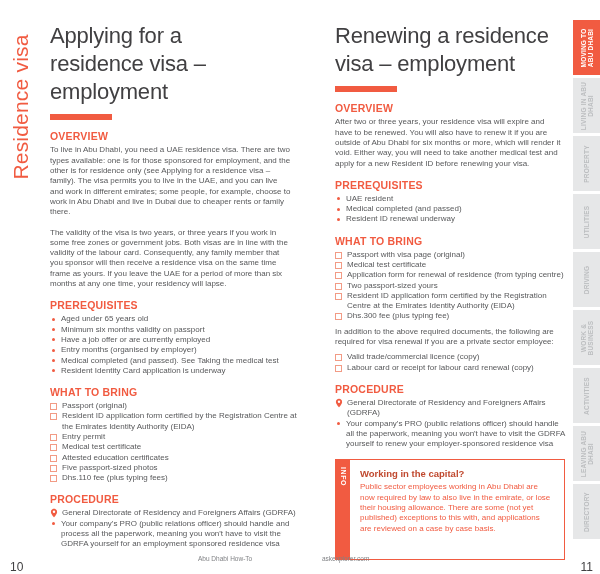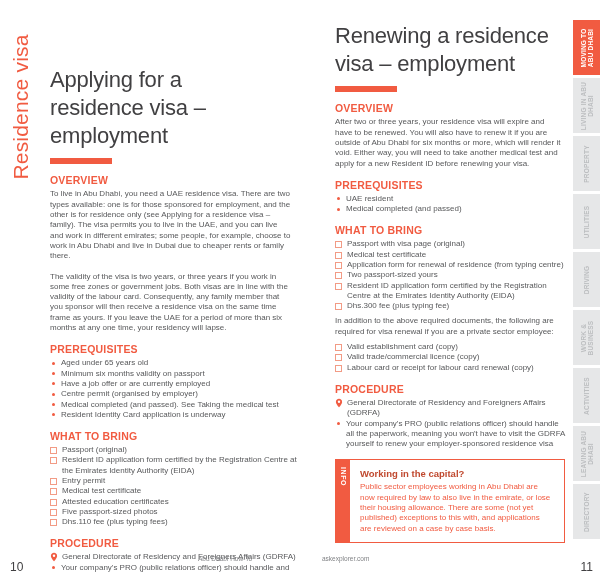--- a/index.html
+++ b/index.html
@@ -14,41 +14,41 @@
     position:absolute;top:50%;left:50%;transform:translate(-50%,-50%) rotate(-90deg);
     white-space:nowrap;font-size:21px;color:#F15B41;font-weight:400;letter-spacing:0.2px;
   }
   
   .page{position:absolute;top:22px;}
   .page-left{left:50px;width:247px;}
   .page-right{left:335px;width:230px;}
   .page-title{
     font-size:22px;line-height:1.28;font-weight:300;color:#414042;letter-spacing:-0.2px;
   }
-  .page-left .page-title{max-width:182px;margin-top:44px;}
+  .page-left .page-title{max-width:182px;}
   .title-bar{width:62px;height:6px;background:#F15B41;margin-top:8px;}
   .section-heading{
     font-size:10.5px;font-weight:700;color:#F15B41;letter-spacing:0.2px;
     margin:10px 0 3px 0;
   }
   .body-text{font-size:8px;line-height:10.3px;color:#58595B;}
   .para{margin:0 4px 10px 0;}
   .para:last-child{margin-bottom:0;}
   ul{list-style:none;margin:0;padding:0;}
   li{display:flex;font-size:8px;line-height:10.3px;color:#58595B;}
   .bullet{flex:none;width:3px;height:3px;border-radius:50%;background:#F15B41;margin:3.5px 6px 0 2px;}
   .checkbox{flex:none;width:5px;height:5px;border:1px solid #F29B85;margin:2px 5px 0 0;background:#fff;}
   .li-text{flex:1;}
   .note-para{margin:5px 0;}
   .proc-row{display:flex;font-size:8px;line-height:10.3px;}
   .pin-icon{flex:none;margin:0 4px 0 0;}
   
   .info-box{
     position:relative;margin-top:10px;border:1px solid #F15B41;
-    padding:8px 12px 8px 24px;min-height:68px;box-sizing:border-box;
+    padding:8px 12px 25px 24px;min-height:68px;box-sizing:border-box;
   }
   .info-tab{position:absolute;left:0;top:0;bottom:0;width:14px;background:#F15B41;}
   .info-tab-label{
     position:absolute;top:13px;left:50%;transform:translateX(-50%) rotate(90deg);
     color:#ffffff;font-size:7px;font-weight:700;letter-spacing:0.6px;
   }
   .info-title{font-size:9.5px;font-weight:700;color:#C0492F;margin-bottom:3px;}
   .info-body{font-size:8px;line-height:10.3px;color:#F15B41;}
   
   .tabbar{position:absolute;right:0;top:20px;width:27px;}
@@ -93,21 +93,21 @@
     <li>
         <span class="bullet"></span>
         <span class="li-text">Minimum six months validity on passport</span>
       </li>
     <li>
         <span class="bullet"></span>
         <span class="li-text">Have a job offer or are currently employed</span>
       </li>
     <li>
         <span class="bullet"></span>
-        <span class="li-text">Centre permit (organised by employer)</span>
+        <span class="li-text">Entry months (organised by employer)</span>
       </li>
     <li>
         <span class="bullet"></span>
         <span class="li-text">Medical completed (and passed). See Taking the medical test</span>
       </li>
     <li>
         <span class="bullet"></span>
         <span class="li-text">Resident Identity Card application is underway</span>
       </li>
   </ul>
@@ -168,20 +168,24 @@
   <div class="section-heading">PREREQUISITES</div>
   <ul>
     <li>
         <span class="bullet"></span>
         <span class="li-text">UAE resident</span>
       </li>
     <li>
         <span class="bullet"></span>
         <span class="li-text">Medical completed (and passed)</span>
       </li>
+    <li>
+        <span class="bullet"></span>
+        <span class="li-text">Resident ID renewal underway</span>
+      </li>
   </ul>
 
   <div class="section-heading">WHAT TO BRING</div>
   <ul>
     <li>
         <span class="checkbox"></span>
         <span class="li-text">Passport with visa page (original)</span>
       </li>
     <li>
         <span class="checkbox"></span>
@@ -201,24 +205,20 @@
       </li>
     <li>
         <span class="checkbox"></span>
         <span class="li-text">Dhs.300 fee (plus typing fee)</span>
       </li>
   </ul>
 
   <div class="body-text note-para">In addition to the above required documents, the following are required for visa renewal if you are a private sector employee:</div>
 
   <ul>
-    <li>
-        <span class="checkbox"></span>
-        <span class="li-text">Valid establishment card (copy)</span>
-      </li>
     <li>
         <span class="checkbox"></span>
         <span class="li-text">Valid trade/commercial licence (copy)</span>
       </li>
     <li>
         <span class="checkbox"></span>
         <span class="li-text">Labour card or receipt for labour card renewal (copy)</span>
       </li>
   </ul>
 

